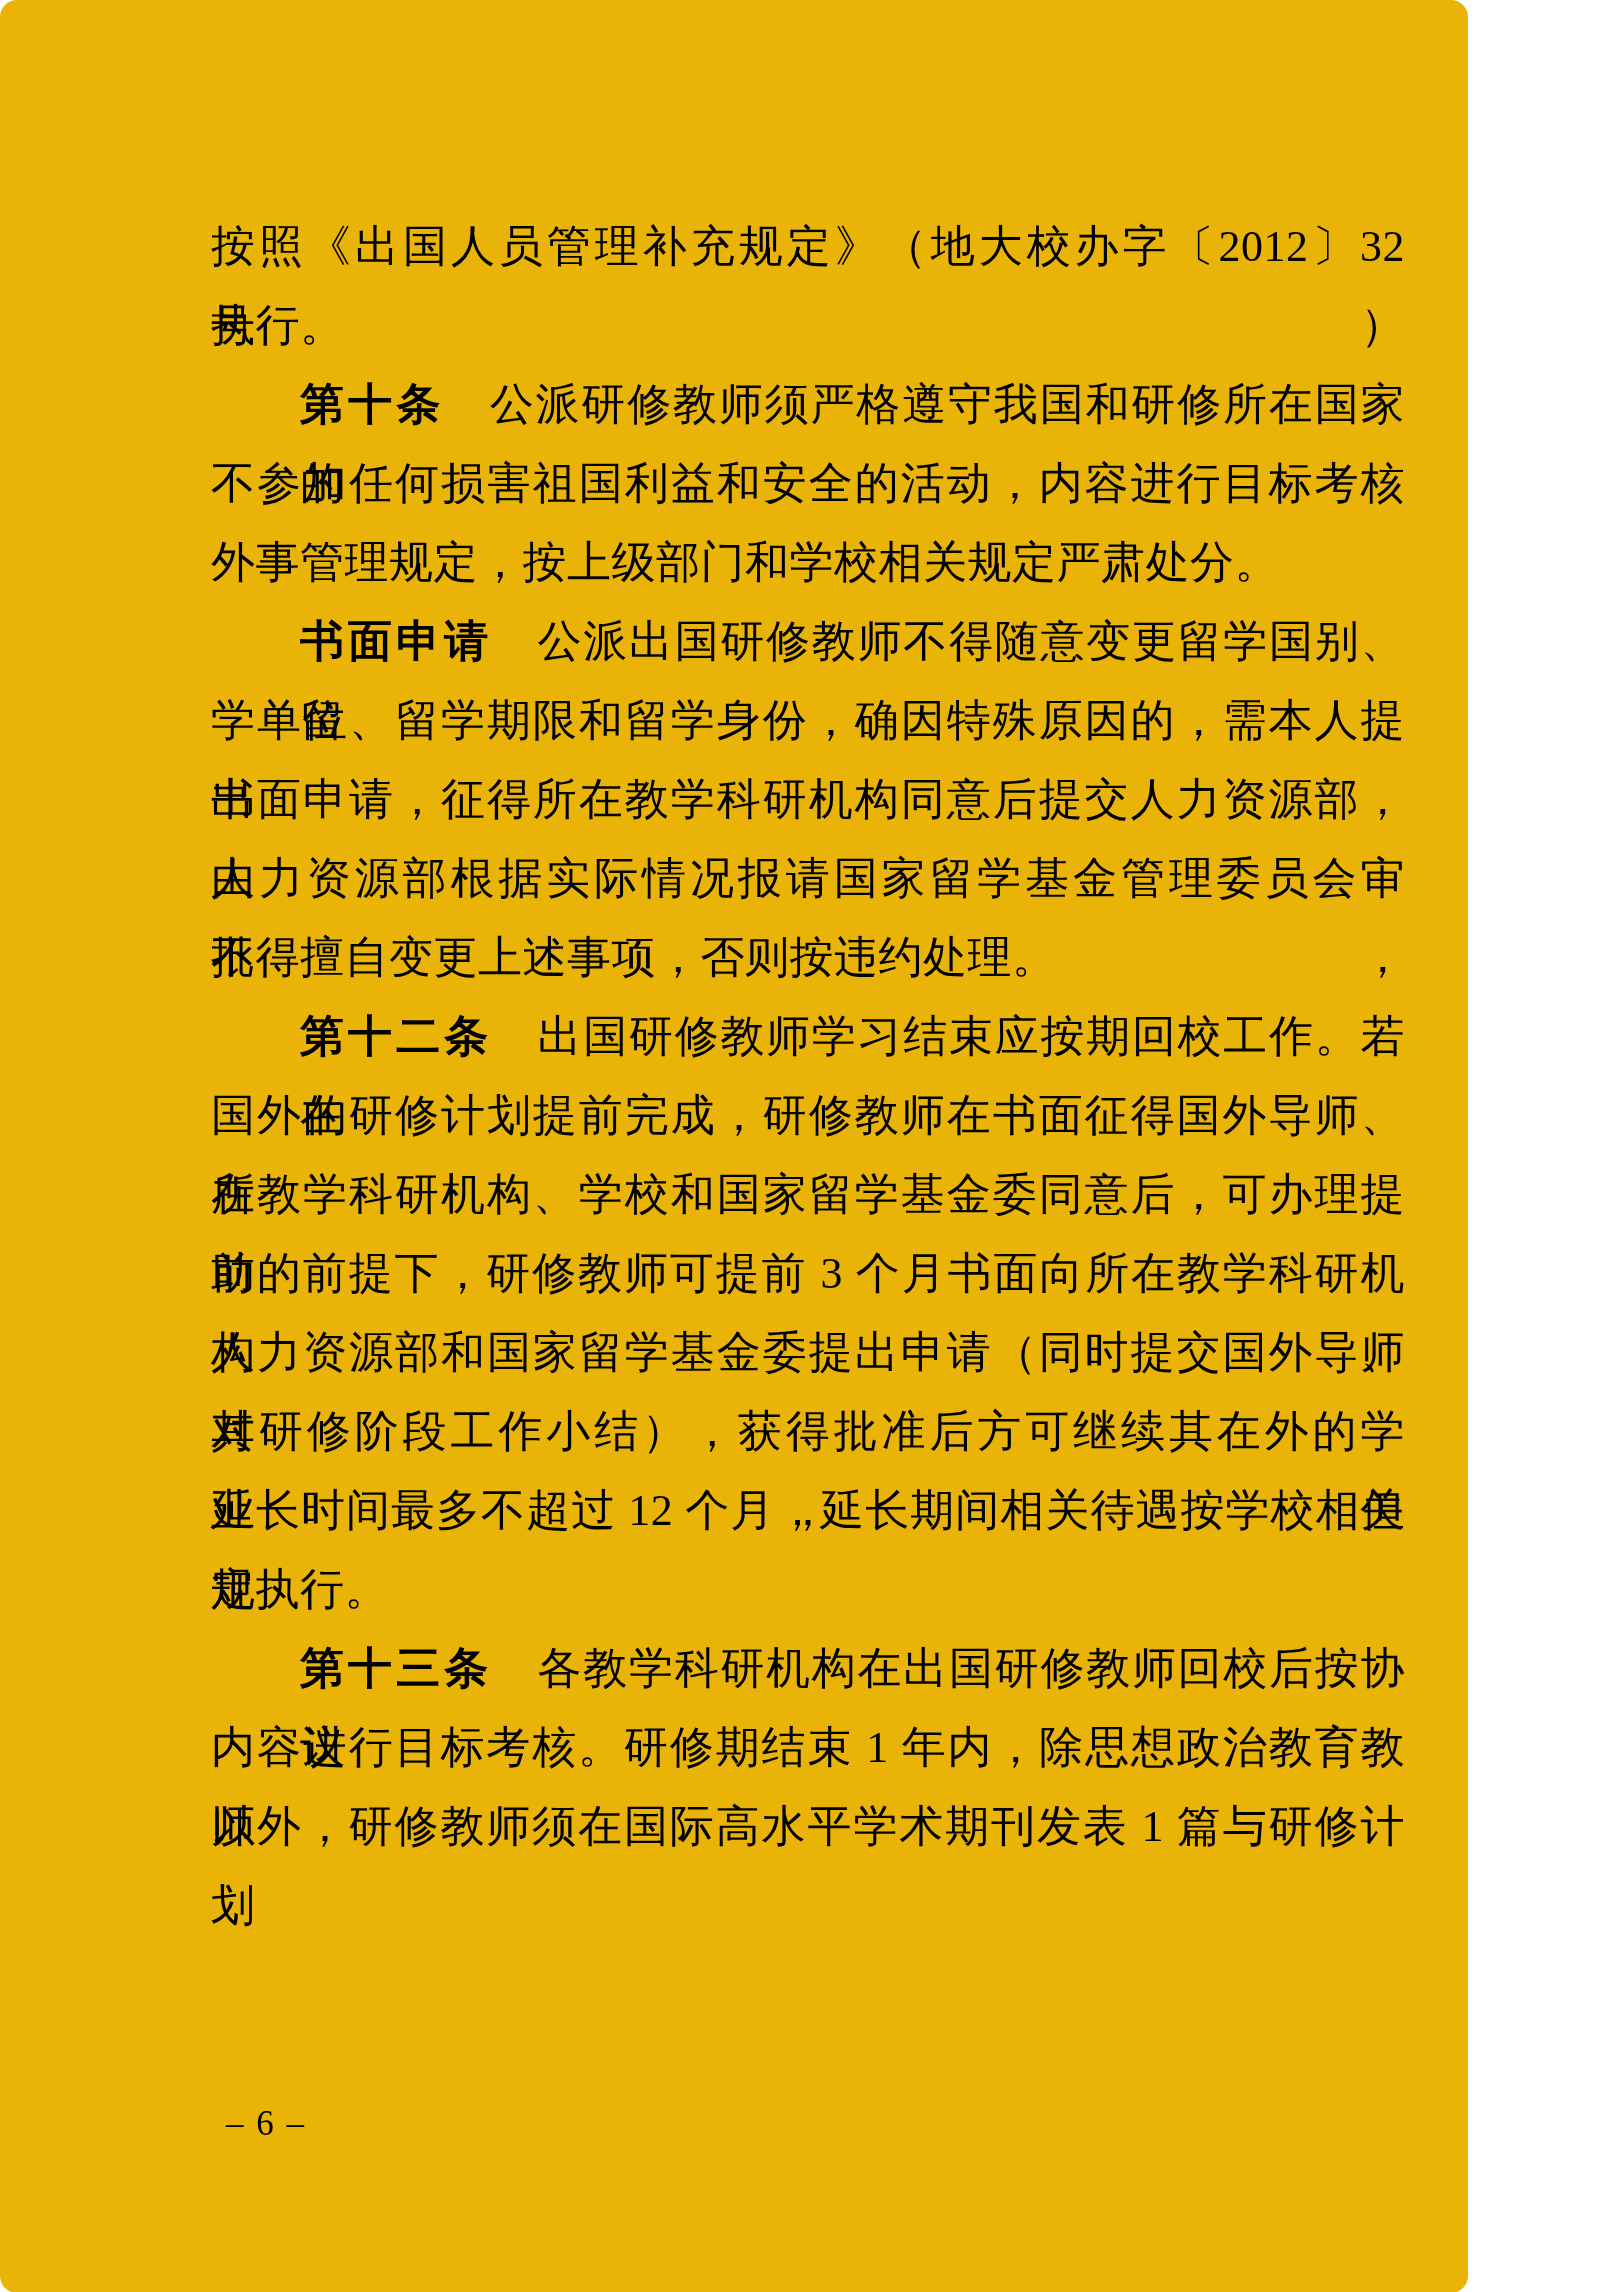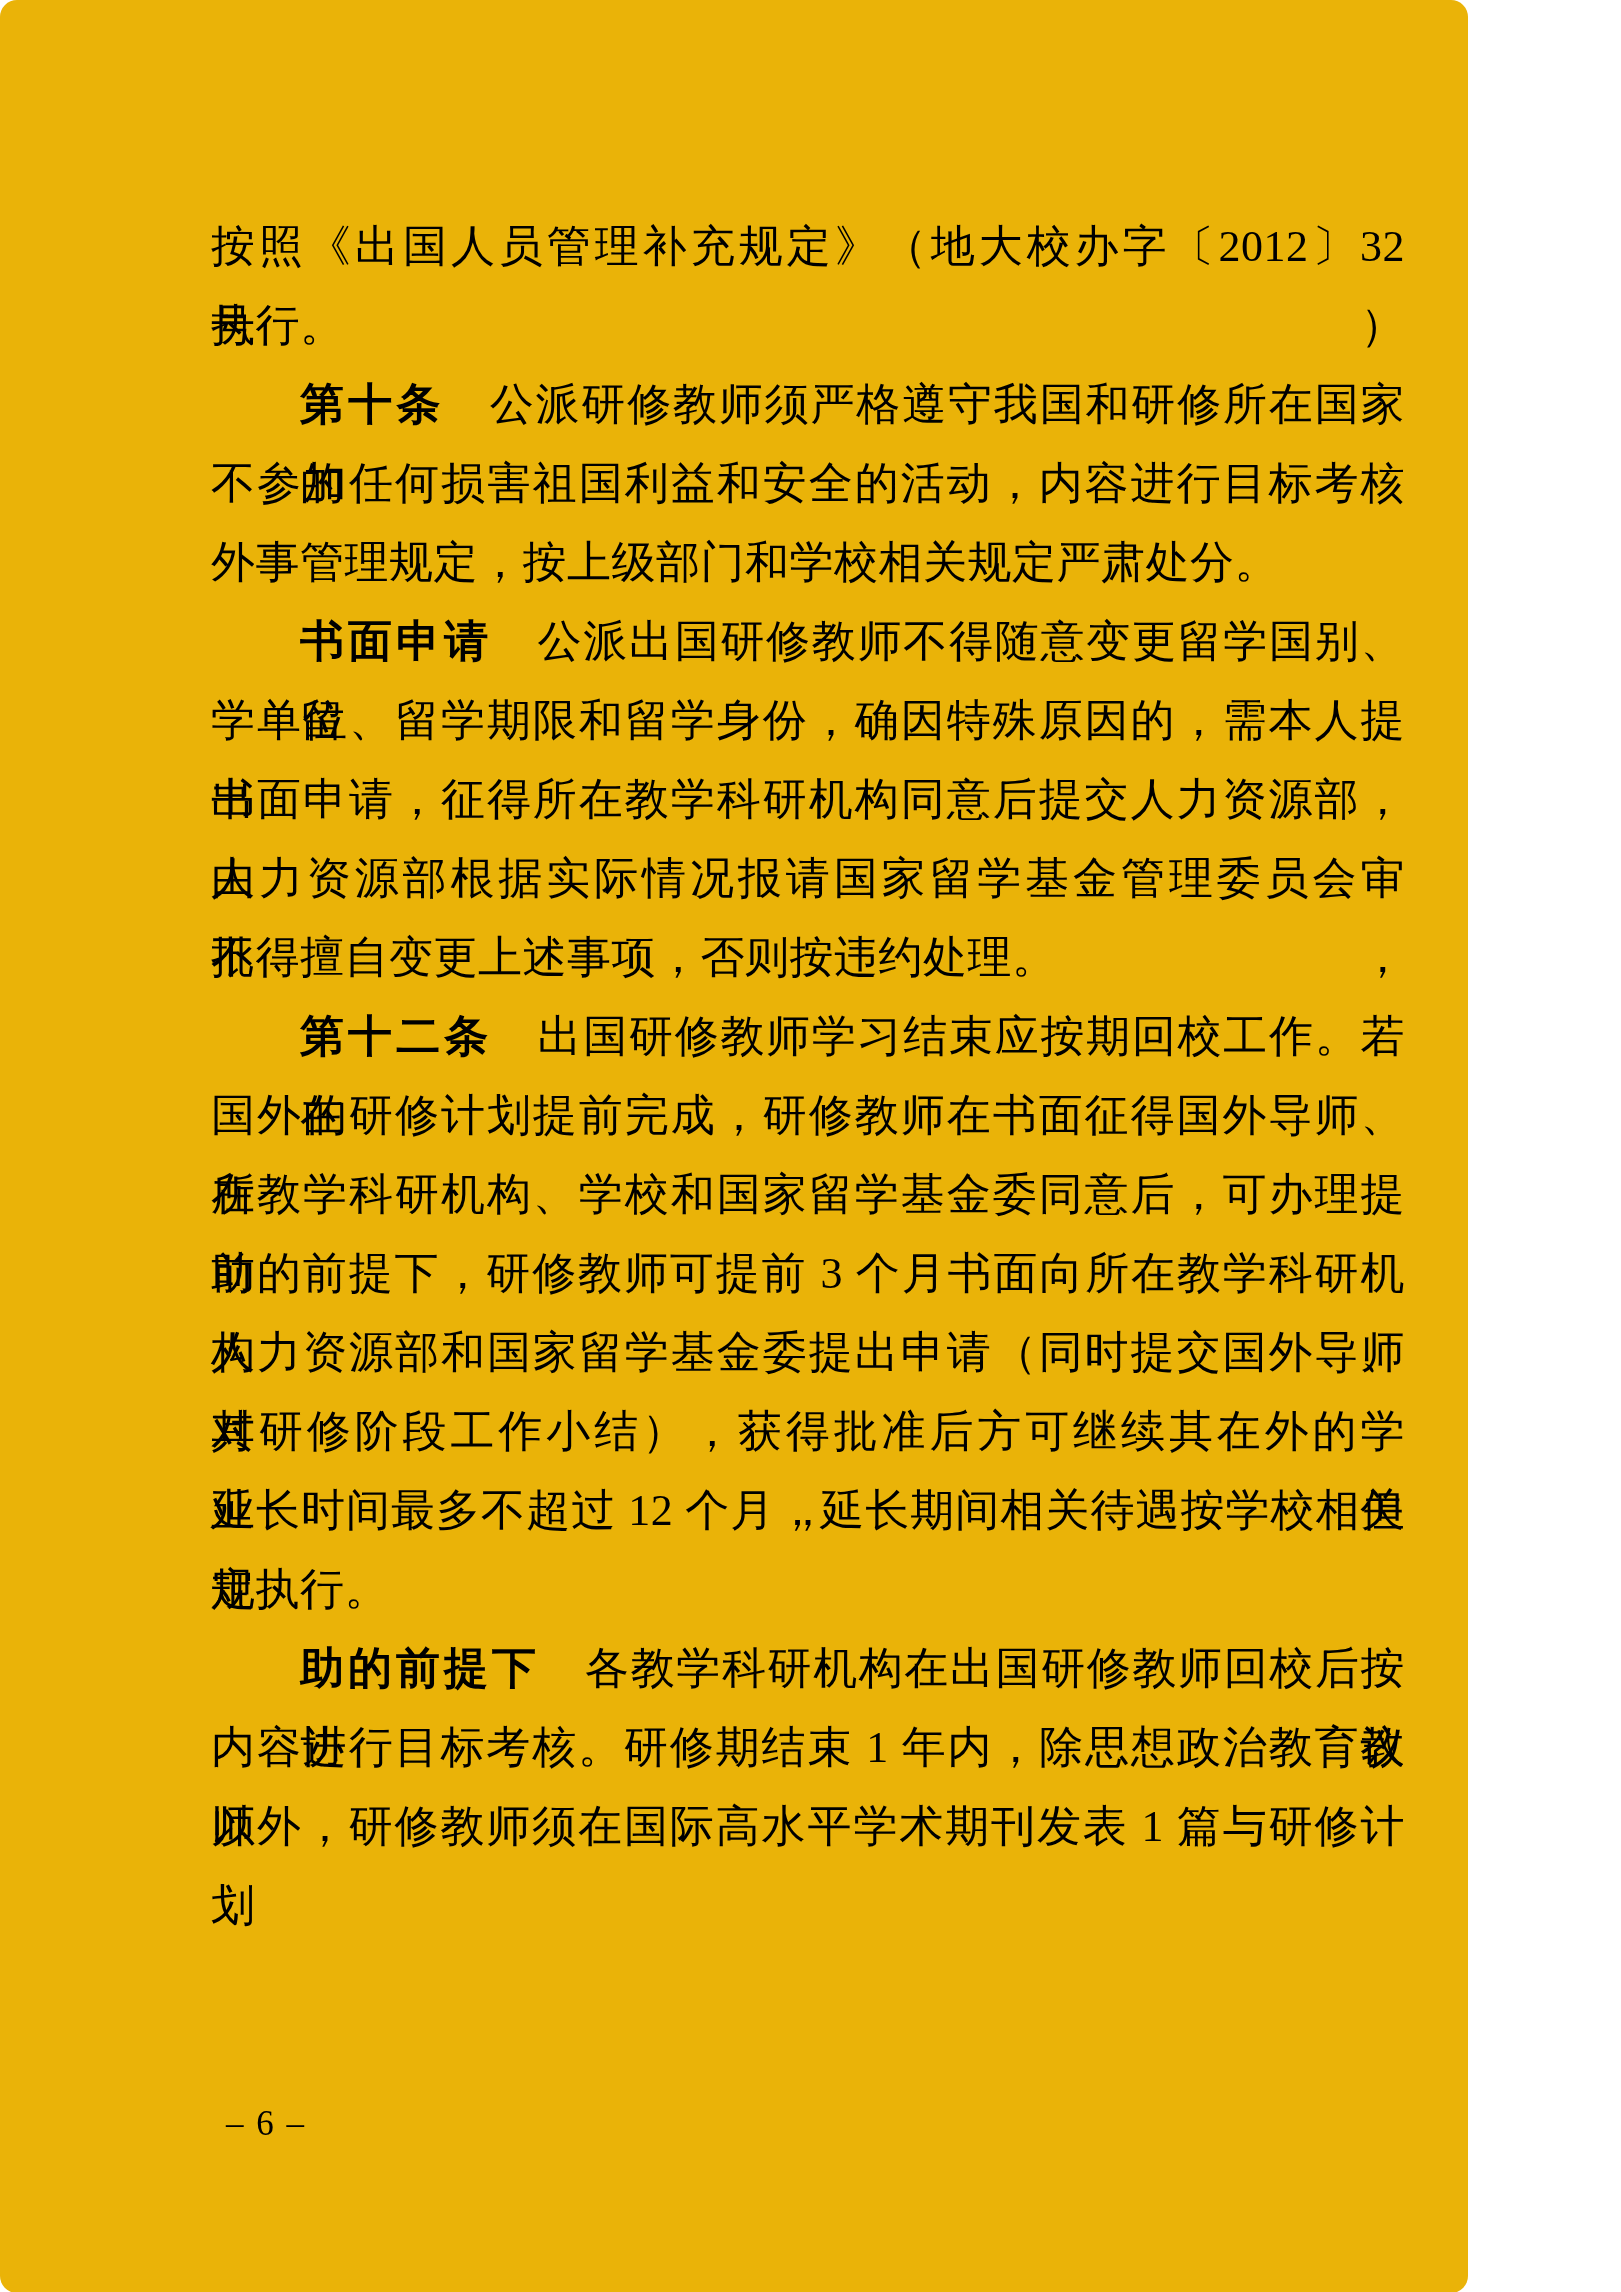--- a/index.html
+++ b/index.html
@@ -68,19 +68,19 @@
       <div class="line justify">人力资源部根据实际情况报请国家留学基金管理委员会审批，</div>
       <div class="line">不得擅自变更上述事项，否则按违约处理。</div>
       <div class="line indent justify"><span class="article-no">第十二条</span>出国研修教师学习结束应按期回校工作。若在</div>
       <div class="line justify">国外的研修计划提前完成，研修教师在书面征得国外导师、所</div>
       <div class="line justify">在教学科研机构、学校和国家留学基金委同意后，可办理提前</div>
       <div class="line justify">助的前提下，研修教师可提前 3 个月书面向所在教学科研机构、</div>
       <div class="line justify">人力资源部和国家留学基金委提出申请（同时提交国外导师对</div>
       <div class="line justify">其研修阶段工作小结），获得批准后方可继续其在外的学业，但</div>
       <div class="line justify">延长时间最多不超过 12 个月，延长期间相关待遇按学校相关规</div>
       <div class="line">定执行。</div>
-      <div class="line indent justify"><span class="article-no">助的前提下</span>各教学科研机构在出国研修教师回校后按协议</div>
+      <div class="line indent justify"><span class="article-no">第十三条</span>各教学科研机构在出国研修教师回校后按协议</div>
       <div class="line justify">内容进行目标考核。研修期结束 1 年内，除思想政治教育教师</div>
       <div class="line justify">以外，研修教师须在国际高水平学术期刊发表 1 篇与研修计划</div>
     </div>
   <div class="page-number">– 6 –</div>
 </div>
 
 
 </body></html>

